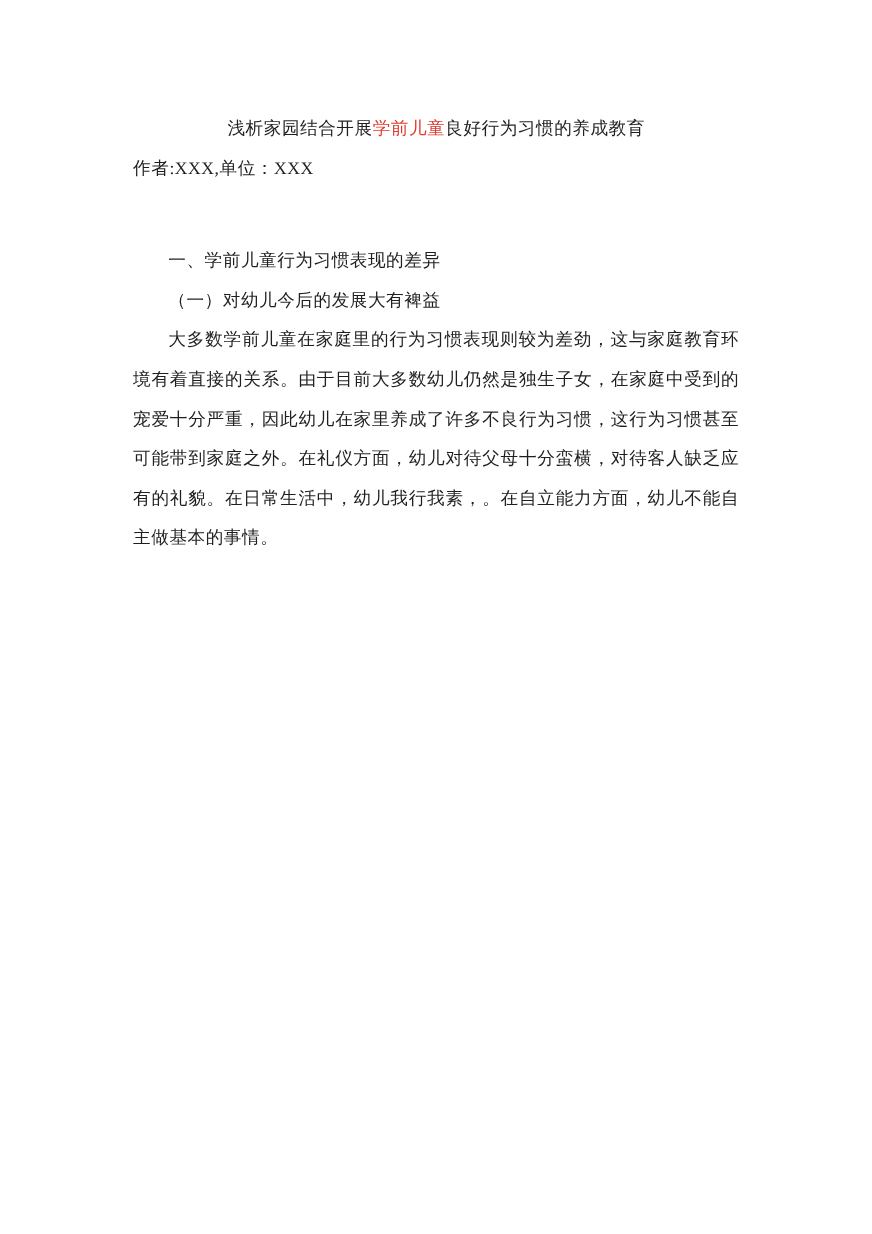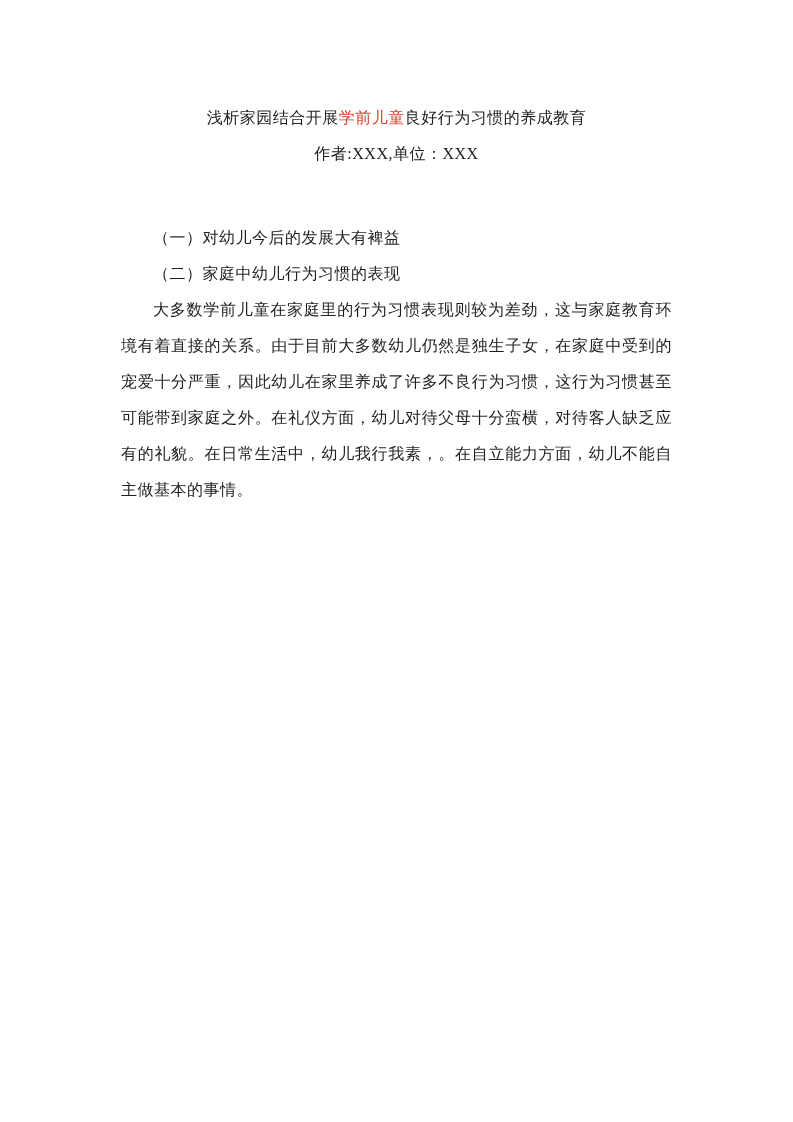--- a/index.html
+++ b/index.html
@@ -23,21 +23,21 @@
   .doc-title{
     font-size:16px;
     font-weight:normal;
     line-height:36px;
     text-align:center;
     letter-spacing:0.5px;
   }
   .author-line{
     font-size:16px;
     line-height:36px;
-    text-align:center;
+    text-align:left;
     letter-spacing:0.5px;
   }
   .spacer-sm{height:24px;}
   .para{
     font-size:16px;
     line-height:36px;
     text-align:justify;
     letter-spacing:0.5px;
   }
   .para.indent{text-indent:2em;}
@@ -52,21 +52,21 @@
 
   <p class="author-line">作者:XXX,单位：XXX</p>
 
   <div class="spacer-sm"></div>
 
 
 
   <div class="spacer-sm"></div>
 
 
+  <p class="para indent">一、学前儿童行为习惯表现的差异</p>
 
   <p class="para indent">（一）对幼儿今后的发展大有裨益</p>
 
 
-  <p class="para indent">（二）家庭中幼儿行为习惯的表现</p>
 
   <p class="para indent">大多数学前儿童在家庭里的行为习惯表现则较为差劲，这与家庭教育环境有着直接的关系。由于目前大多数幼儿仍然是独生子女，在家庭中受到的宠爱十分严重，因此幼儿在家里养成了许多不良行为习惯，这行为习惯甚至可能带到家庭之外。在礼仪方面，幼儿对待父母十分蛮横，对待客人缺乏应有的礼貌。在日常生活中，幼儿我行我素，。在自立能力方面，幼儿不能自主做基本的事情。</p>
 
 </div>
 
 </body></html>

